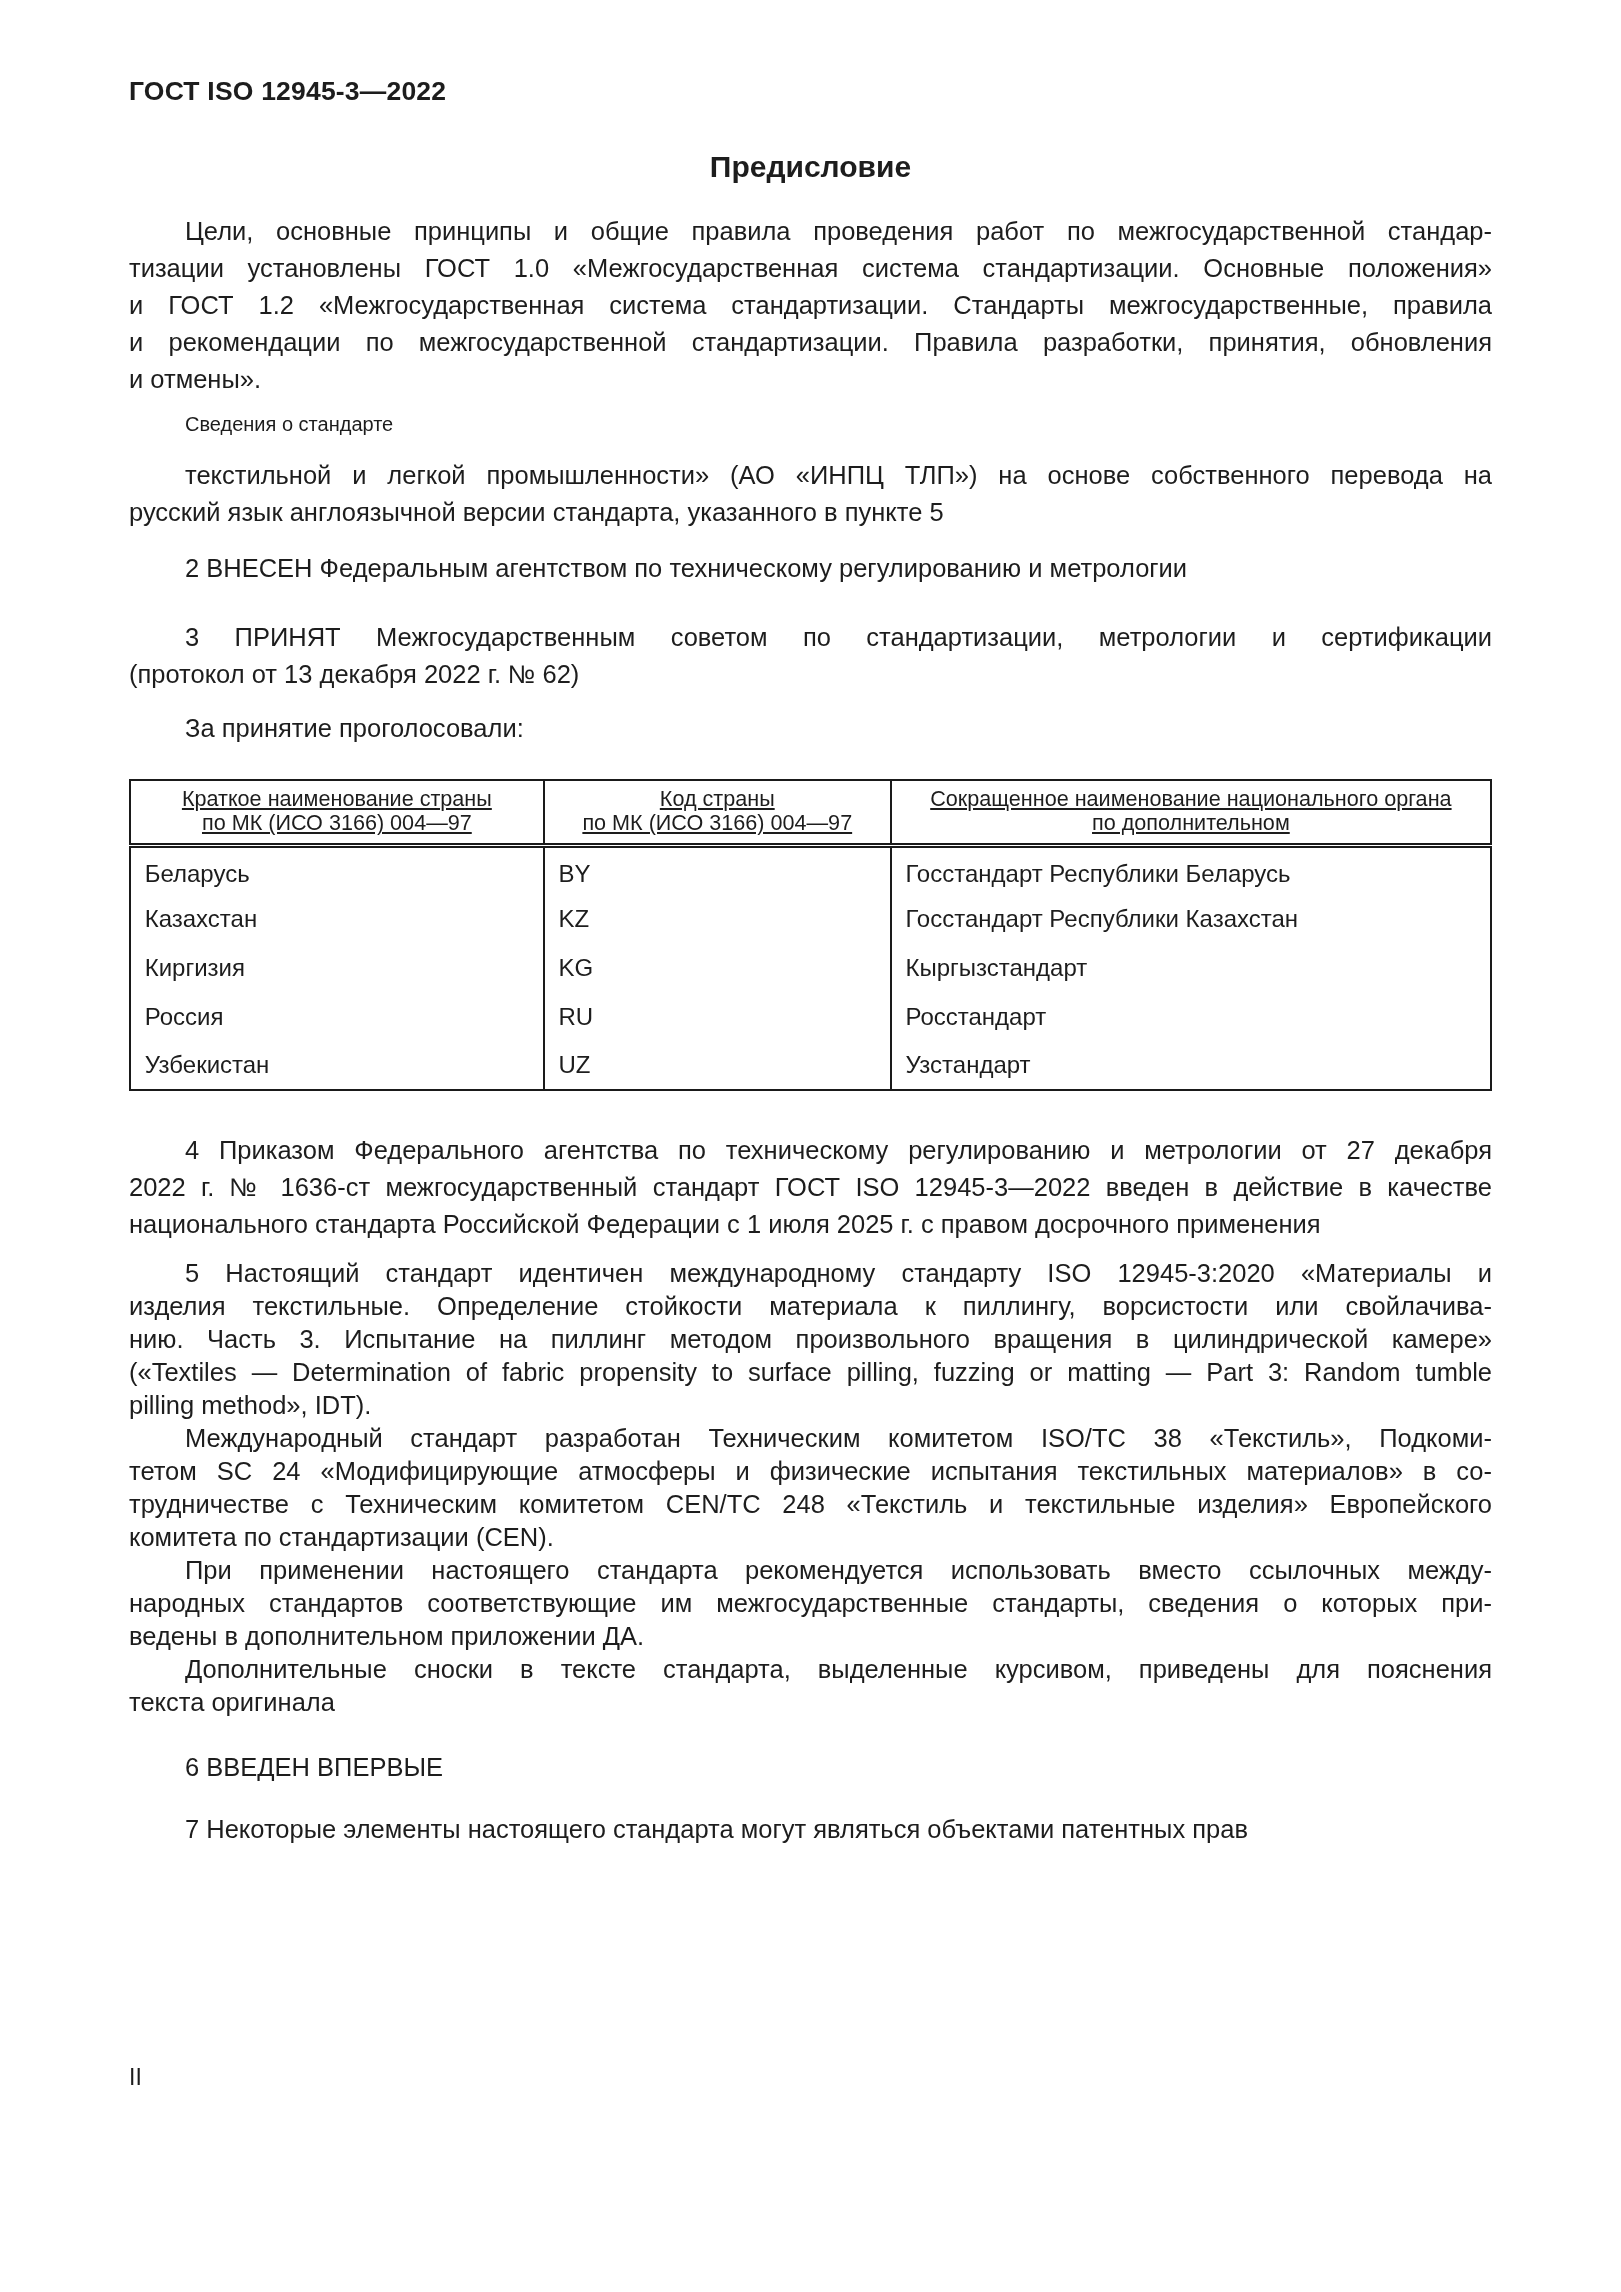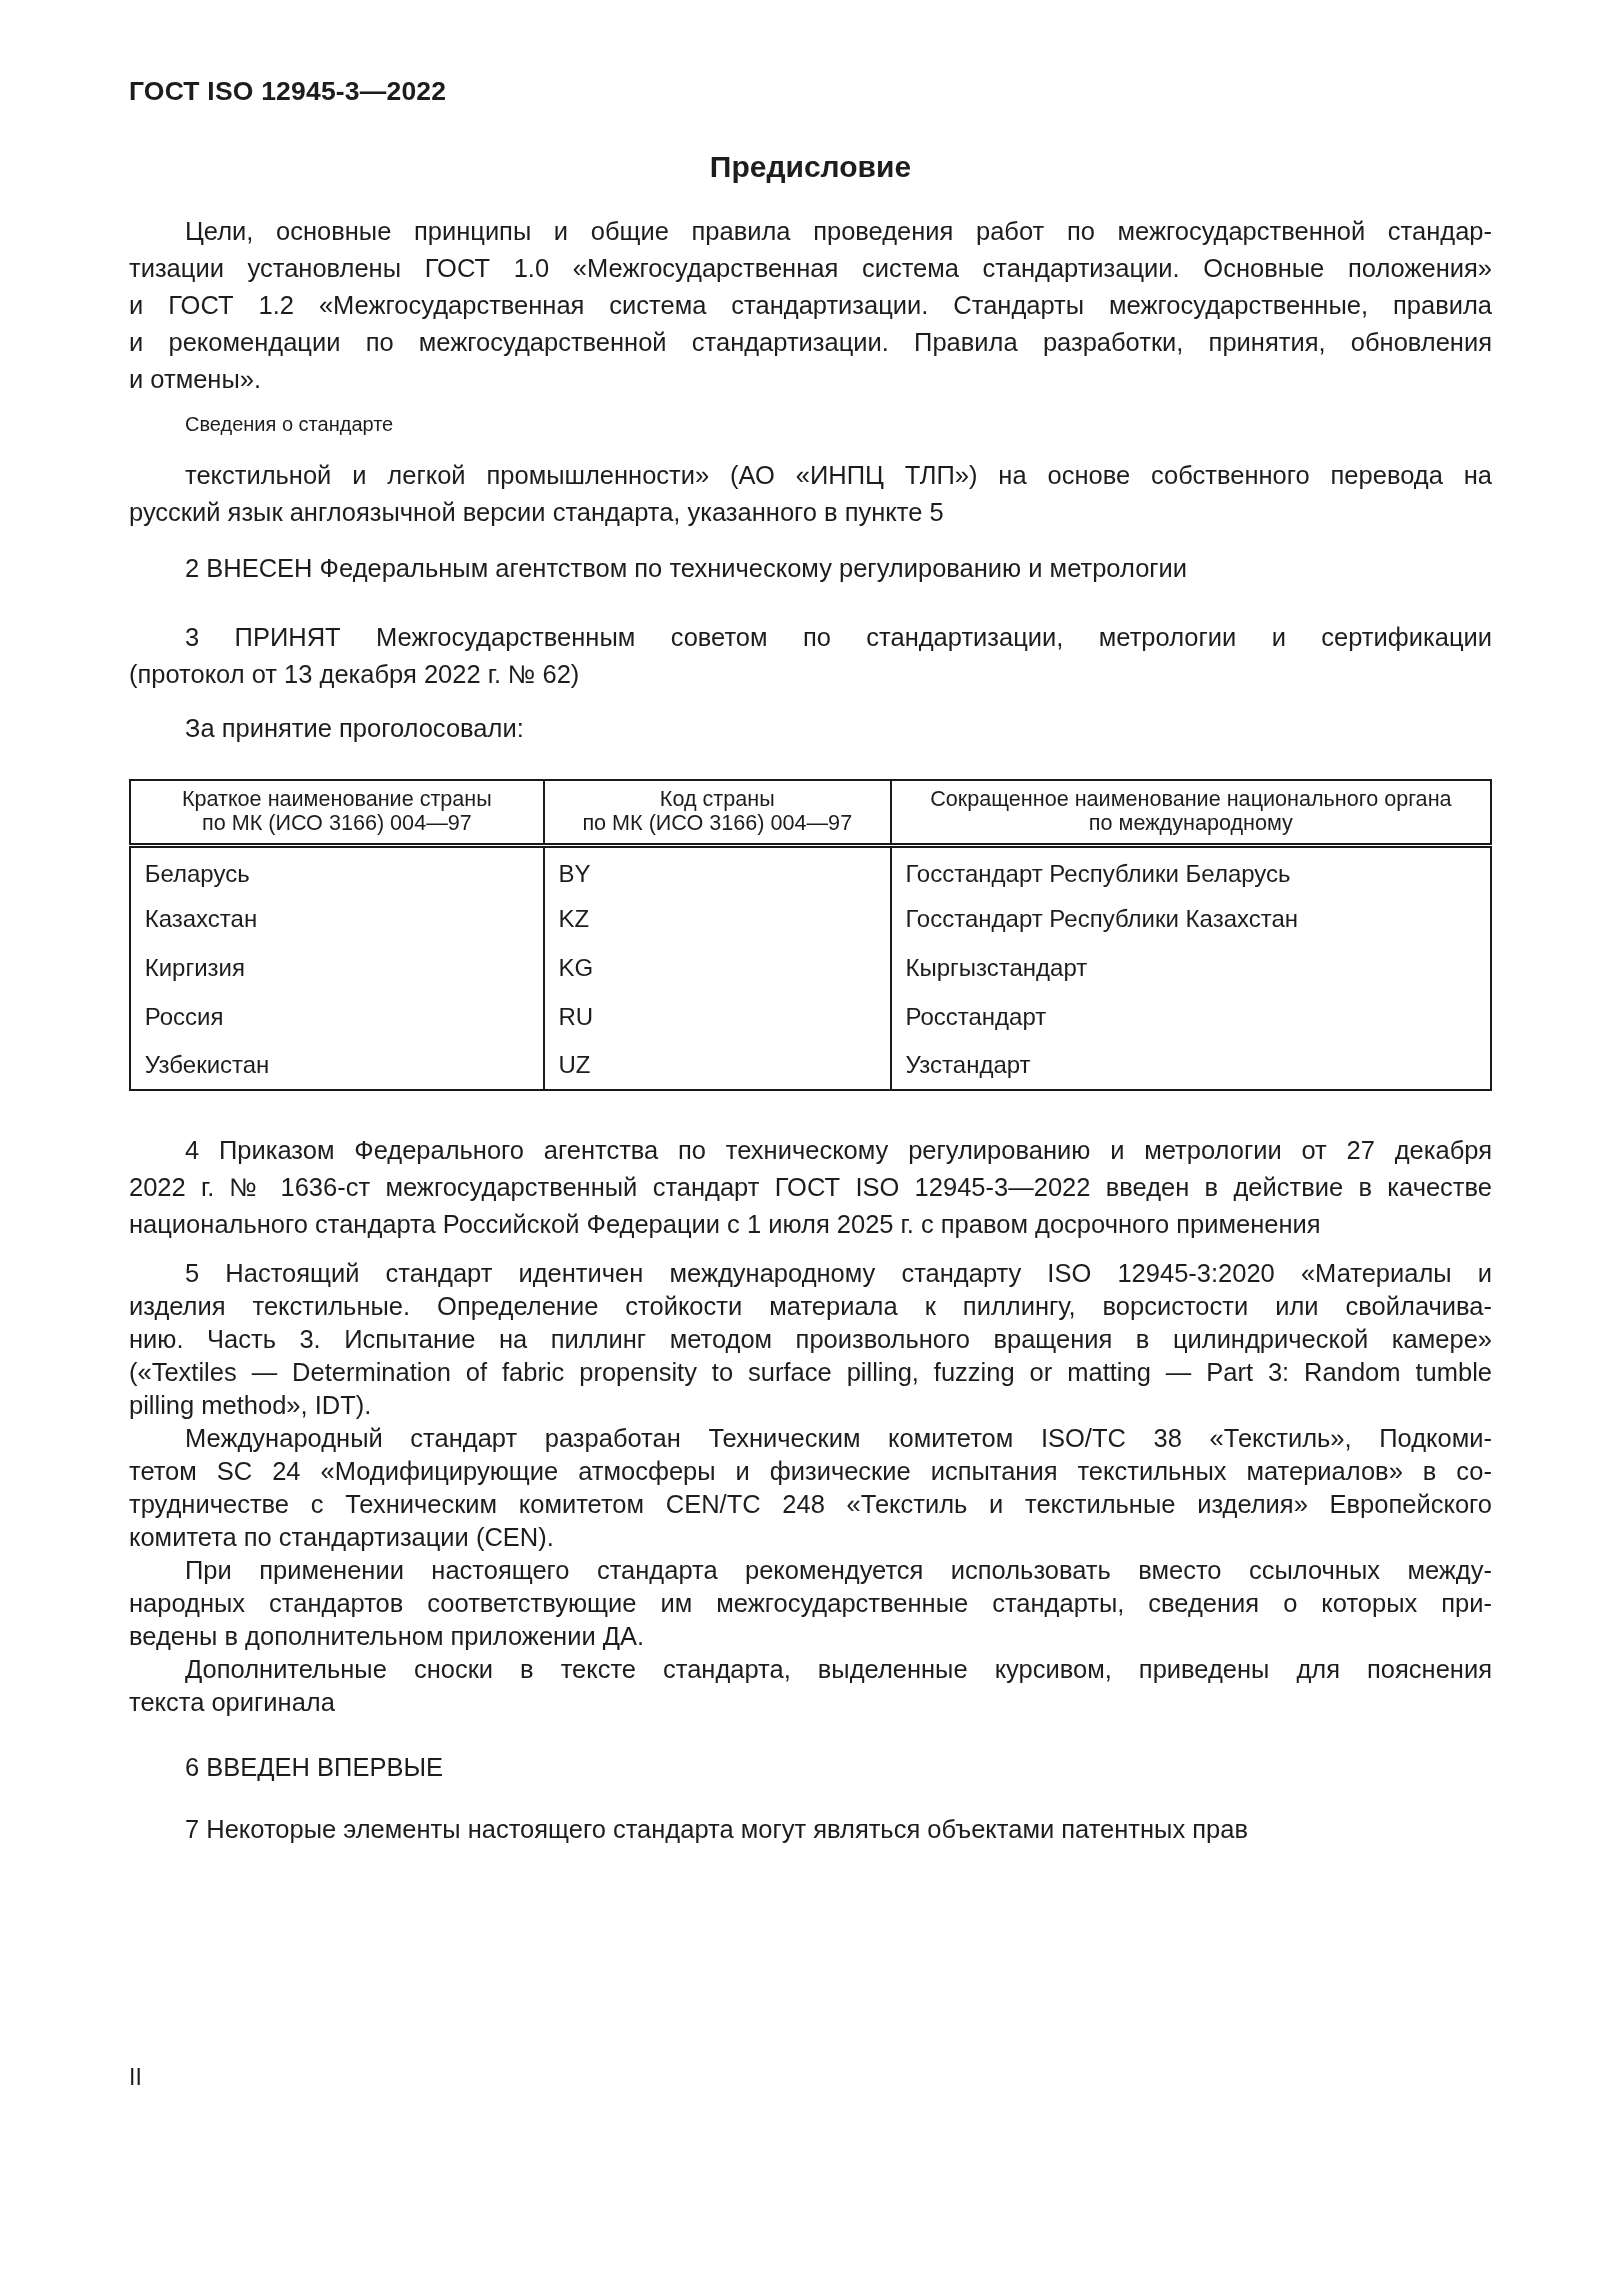--- a/index.html
+++ b/index.html
@@ -87,21 +87,21 @@
   .vote-table td {
     border-left: 2px solid #1a1a1a;
     border-right: 2px solid #1a1a1a;
     height: 49px;
     vertical-align: middle;
     font-size: 24px;
     padding: 0 13.7px;
   }
   .vote-table td.c-center { text-align: left; }
   .vote-table tbody tr:first-child td { padding-top: 5.9px; }
-  .th-line { display: block; }
+  .th-line { display: block; text-decoration: underline; }
 
   .page-number {
     position: absolute;
     left: 129px;
     top: 2064px;
     font-size: 23px;
   }
 </style>
 </head>
 <body>
@@ -152,21 +152,21 @@
           <th>
             <span class="th-line">Краткое наименование страны</span>
             <span class="th-line">по МК (ИСО 3166) 004—97</span>
           </th>
           <th>
             <span class="th-line">Код страны</span>
             <span class="th-line">по МК (ИСО 3166) 004—97</span>
           </th>
           <th>
             <span class="th-line">Сокращенное наименование национального органа</span>
-            <span class="th-line">по международному</span>
+            <span class="th-line">по дополнительном</span>
           </th>
         </tr>
       </thead>
       <tbody>
         <tr>
           <td>Беларусь</td>
           <td class="c-center">BY</td>
           <td>Госстандарт Республики Беларусь</td>
         </tr>
         <tr>

